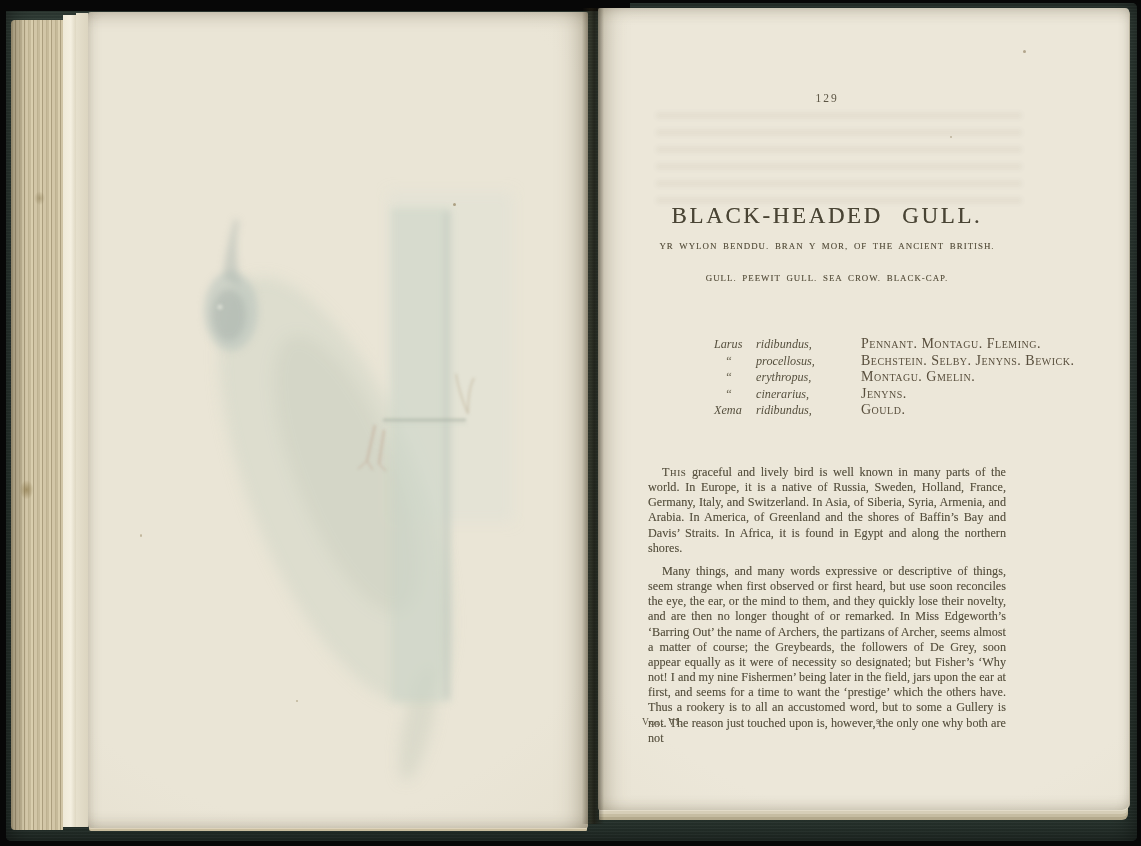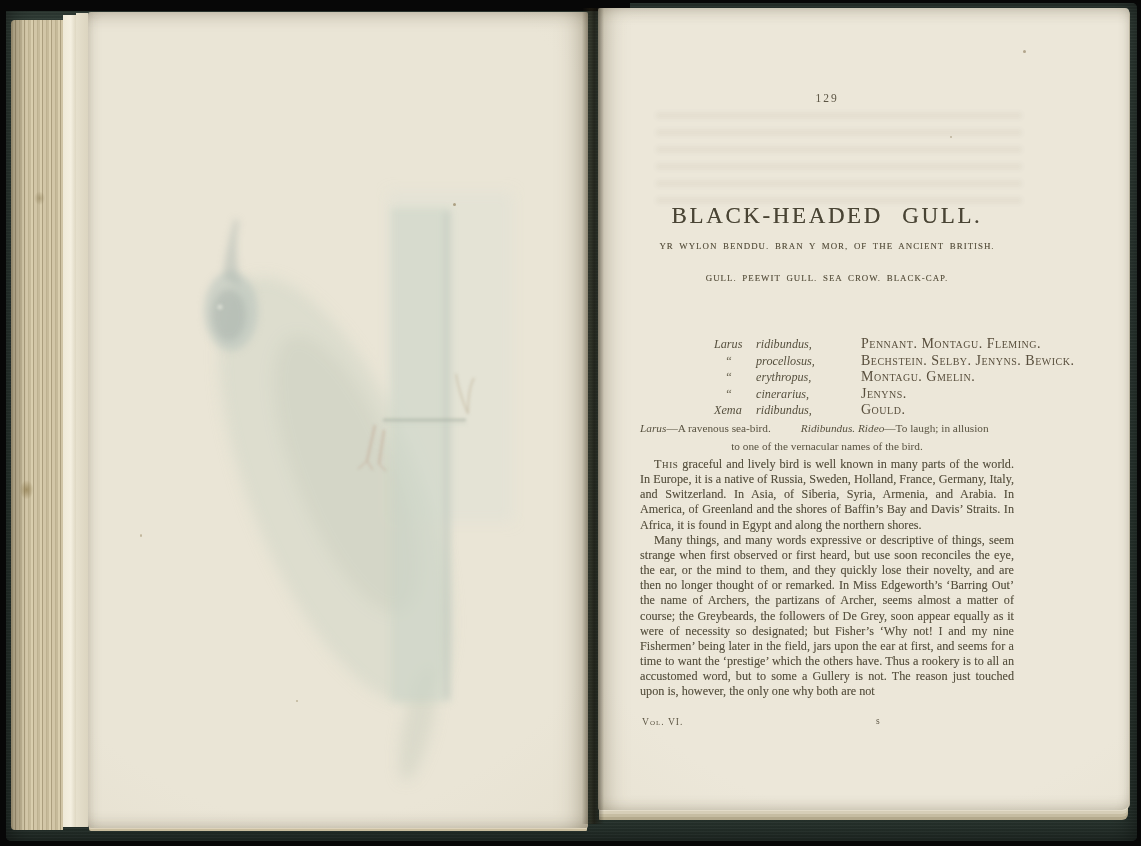--- a/index.html
+++ b/index.html
@@ -81,21 +81,21 @@
   .syn-species{display:inline-block;width:105px;font-style:italic;margin-left:12px;}
   .syn-auth{font-variant:small-caps;font-size:14px;letter-spacing:.5px;color:#584e3c;}
 
   .etym{top:412px;font-size:11.3px;line-height:17.5px;color:#585240;}
   .etym .lat{font-style:italic;}
   .etym .gap{margin-left:30px;}
   .etym-l2{text-align:center;}
 
   .bodytext{top:449px;font-size:12.2px;line-height:15.15px;text-align:justify;color:#57513f;
             text-shadow:0 0 .35px rgba(87,81,63,.4);}
-  .bodytext p{margin:0;text-indent:14px;}
+  .bodytext p{margin:8px;text-indent:14px;}
   .lead{font-variant:small-caps;letter-spacing:.6px;}
 
   .footer-vol{position:absolute;left:44px;top:708px;font-variant:small-caps;font-size:9.6px;
               letter-spacing:1px;color:#5d5644;}
   .footer-sig{position:absolute;left:278px;top:708px;font-size:9.5px;color:#5d5644;}
 </style>
 </head>
 <body>
 
 <div class="scene">
@@ -186,24 +186,20 @@
           <span class="syn-species">cinerarius,</span>
           <span class="syn-auth">Jenyns.</span>
         </div>
         <div class="syn-row">
           <span class="syn-genus">Xema</span>
           <span class="syn-species">ridibundus,</span>
           <span class="syn-auth">Gould.</span>
         </div>
       </div>
 
-      <div class="col etym">
-        <div><span class="lat">Larus</span><span>—A ravenous sea-bird.</span><span class="lat gap">Ridibundus. Rideo</span><span>—To laugh; in allusion</span></div>
-        <div class="etym-l2">to one of the vernacular names of the bird.</div>
-      </div>
 
       <div class="col bodytext">
         <p><span class="lead">This</span><span> graceful and lively bird is well known in many parts of the world.  In Europe, it is a native of Russia, Sweden, Holland, France, Germany, Italy, and Switzerland.  In Asia, of Siberia, Syria, Armenia, and Arabia.  In America, of Greenland and the shores of Baffin’s Bay and Davis’ Straits.  In Africa, it is found in Egypt and along the northern shores.</span></p>
         <p>Many things, and many words expressive or descriptive of things, seem strange when first observed or first heard, but use soon reconciles the eye, the ear, or the mind to them, and they quickly lose their novelty, and are then no longer thought of or remarked.  In Miss Edgeworth’s ‘Barring Out’ the name of Archers, the partizans of Archer, seems almost a matter of course; the Greybeards, the followers of De Grey, soon appear equally as it were of necessity so designated; but Fisher’s ‘Why not! I and my nine Fishermen’ being later in the field, jars upon the ear at first, and seems for a time to want the ‘prestige’ which the others have.  Thus a rookery is to all an accustomed word, but to some a Gullery is not.  The reason just touched upon is, however, the only one why both are not</p>
       </div>
 
       <div class="footer-vol">Vol. VI.</div>
       <div class="footer-sig">s</div>
 
       <div class="speck" style="left:425px;top:42px;width:3px;height:3px;background:rgba(120,100,64,.5)"></div>

